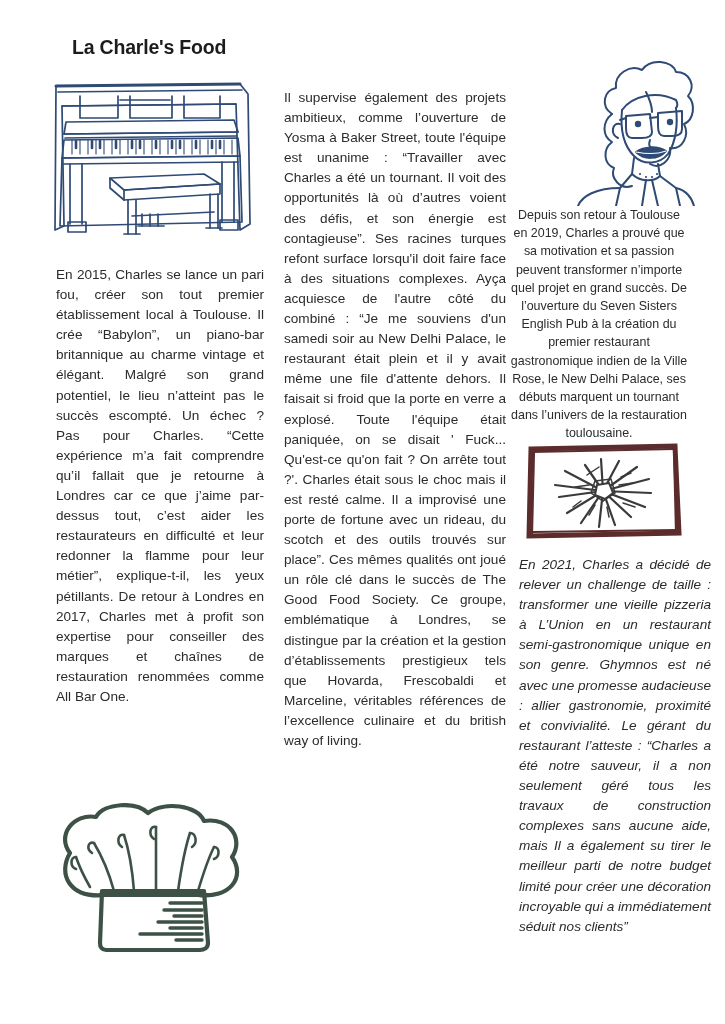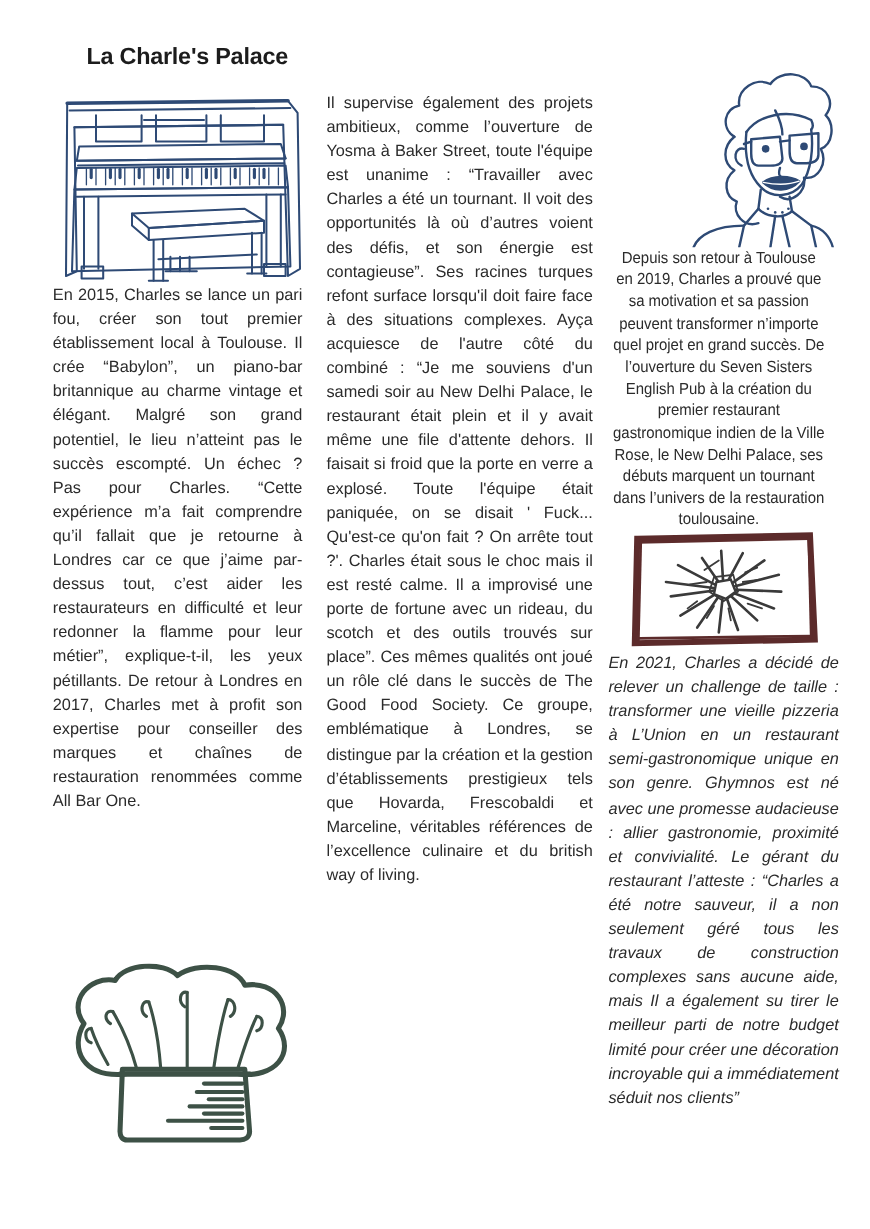--- a/index.html
+++ b/index.html
@@ -34,56 +34,56 @@
     color: #1c1c1c;
     white-space: nowrap;
   }
 
   
   .para {
     font-size: 13.6px;
     line-height: 20.1px;
     text-align: justify;
     text-justify: inter-word;
-    margin: 4px;
+    margin: 16px;
     color: #2b2b2b;
     hyphens: none;
   }
   .para-narrow {
     font-size: 13.4px;
     line-height: 18.2px;
     text-align: center;
     margin: 0;
     color: #2b2b2b;
     font-stretch: condensed;
     transform: scaleX(0.93);
     transform-origin: center top;
   }
 
   
-  #left-para     { position: absolute; left: 40px;  top: 232px; width: 208px; }
+  #left-para     { position: absolute; left: 40px;  top: 249px; width: 208px; }
   #mid-para-1    { position: absolute; left: 268px; top: 72px;  width: 222px; }
   #right-para-1  { position: absolute; left: 503px; top: 206px; width: 192px; }
   #right-para-2  { position: absolute; left: 503px; top: 539px; width: 192px; font-style: italic; }
 
   
   .illus { position: absolute; }
   #piano-illustration      { left: 44px;  top: 74px;  width: 218px; height: 168px; }
   #chef-hat-illustration   { left: 52px;  top: 803px; width: 200px; height: 155px; }
   #portrait-illustration   { left: 500px; top: 58px;  width: 196px; height: 148px; }
   #broken-glass-illustration { left: 503px; top: 441px; width: 192px; height: 104px; }
 
   svg { display: block; width: 100%; height: 100%; }
 </style>
 </head>
 <body>
 
 <div class="page">
 
-  <div class="title">La Charle's Palace</div>
+  <div class="title">La Charle's Food</div>
 
   <div class="illus" id="piano-illustration">
     <svg viewBox="0 0 218 168" xmlns="http://www.w3.org/2000/svg">
       <g fill="none" stroke="#2e4a75" stroke-width="1.7" stroke-linecap="round" stroke-linejoin="round">
 
         <path d="M12 12 L196 10 L204 20 L206 150 L196 156 L192 30 L18 32 L20 152 L11 156 Z"></path>
         <path d="M18 32 L192 30"></path>
 
         <path d="M12 12 L196 10" stroke-width="3"></path>
         <path d="M14 18 L198 16"></path>

